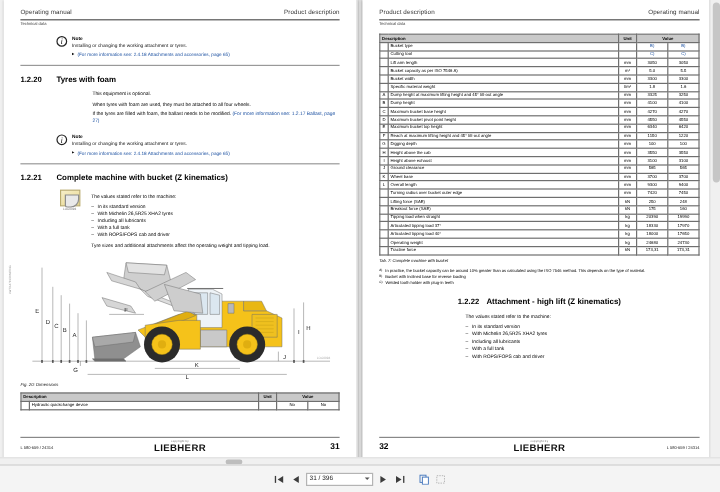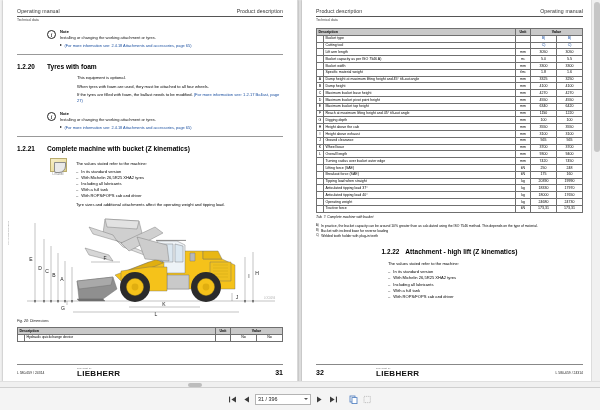--- a/index.html
+++ b/index.html
@@ -120,21 +120,21 @@
   
   .pfoot {
     position:absolute; left:14px; right:14px; bottom:7px;
     border-top:.5px solid #888; padding-top:2.5px;
     display:flex; align-items:center; justify-content:space-between;
   }
   .pfoot .docid { font-size:3.4px; color:#222; width:60px; }
   .pfoot .pno   { font-size:7px; font-weight:bold; width:60px; }
   .pfoot .pno.r { text-align:right; }
   .pfoot .docid.r { text-align:right; }
-  .logo { text-align:left; flex:1; }
+  .logo { text-align:center; flex:1; }
   .logo .cb { font-size:2.3px; color:#666; letter-spacing:.2px; }
   .logo .lb {
     font-size:8px; font-weight:bold; letter-spacing:.3px;
     font-family:"Liberation Sans", sans-serif; color:#111;
   }
   .vcode {
     position:absolute; right:4px; bottom:86px; font-size:2.5px; color:#999;
     writing-mode:vertical-rl; letter-spacing:.2px;
   }
 

